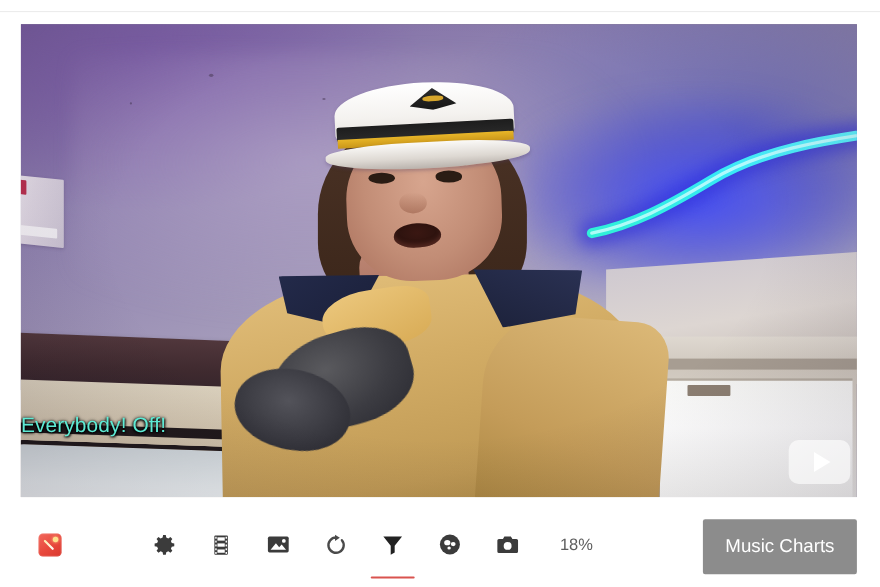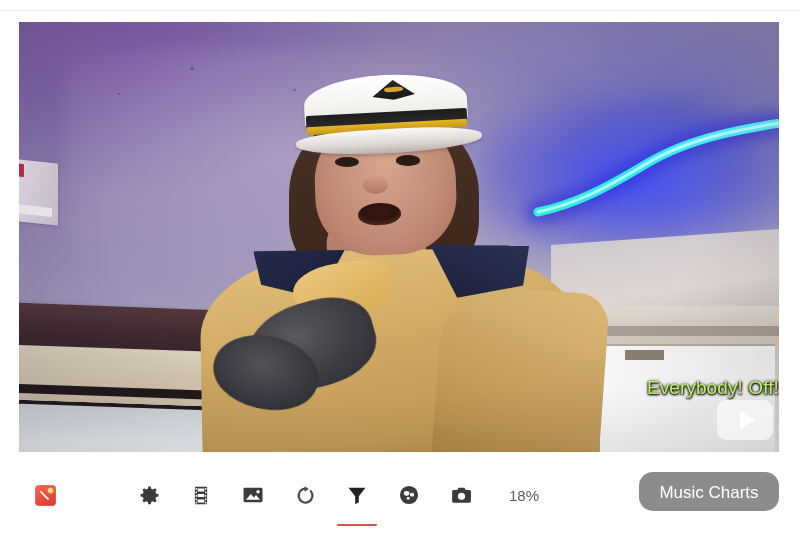--- a/index.html
+++ b/index.html
@@ -406,22 +406,22 @@
     position: absolute; inset: 0;
     background: radial-gradient(ellipse at 50% 45%, rgba(0,0,0,0) 55%, rgba(20,10,30,0.17) 100%);
     pointer-events: none;
   }
 
   
   .subtitle {
     position: absolute;
     left: 0; right: 0;
     top: 355px;
-    text-align: right;
-    color: #bef264;
+    text-align: left;
+    color: #5eead4;
     font-family: "Liberation Sans", sans-serif;
     font-size: 19px;
     font-weight: 400;
     letter-spacing: 0.1px;
     text-shadow:
       0 0 3px rgba(0,0,0,0.85),
       1px 1px 2px rgba(0,0,0,0.9),
       -1px 1px 2px rgba(0,0,0,0.7);
     pointer-events: none;
   }
@@ -549,27 +549,27 @@
   .ic-rss .arc2 { width: 14px; height: 14px; }
 
   .mono { fill: #4a4a4a; }
   .mono-dark { fill: #3b3b3b; }
 
   
   .action-btn {
     position: absolute;
     right: 21px;
     top: 20px;
-    height: 39px;
+    height: 50px;
     min-width: 140px;
     padding: 0 18px;
     background: #8c8c8c;
     color: #ffffff;
     border: none;
-    border-radius: 14px;
+    border-radius: 2px;
     font-family: "Liberation Sans", sans-serif;
     font-size: 17px;
     line-height: 42px;
     text-align: center;
     cursor: pointer;
     box-sizing: border-box;
     white-space: nowrap;
   }
 </style>
 </head>

